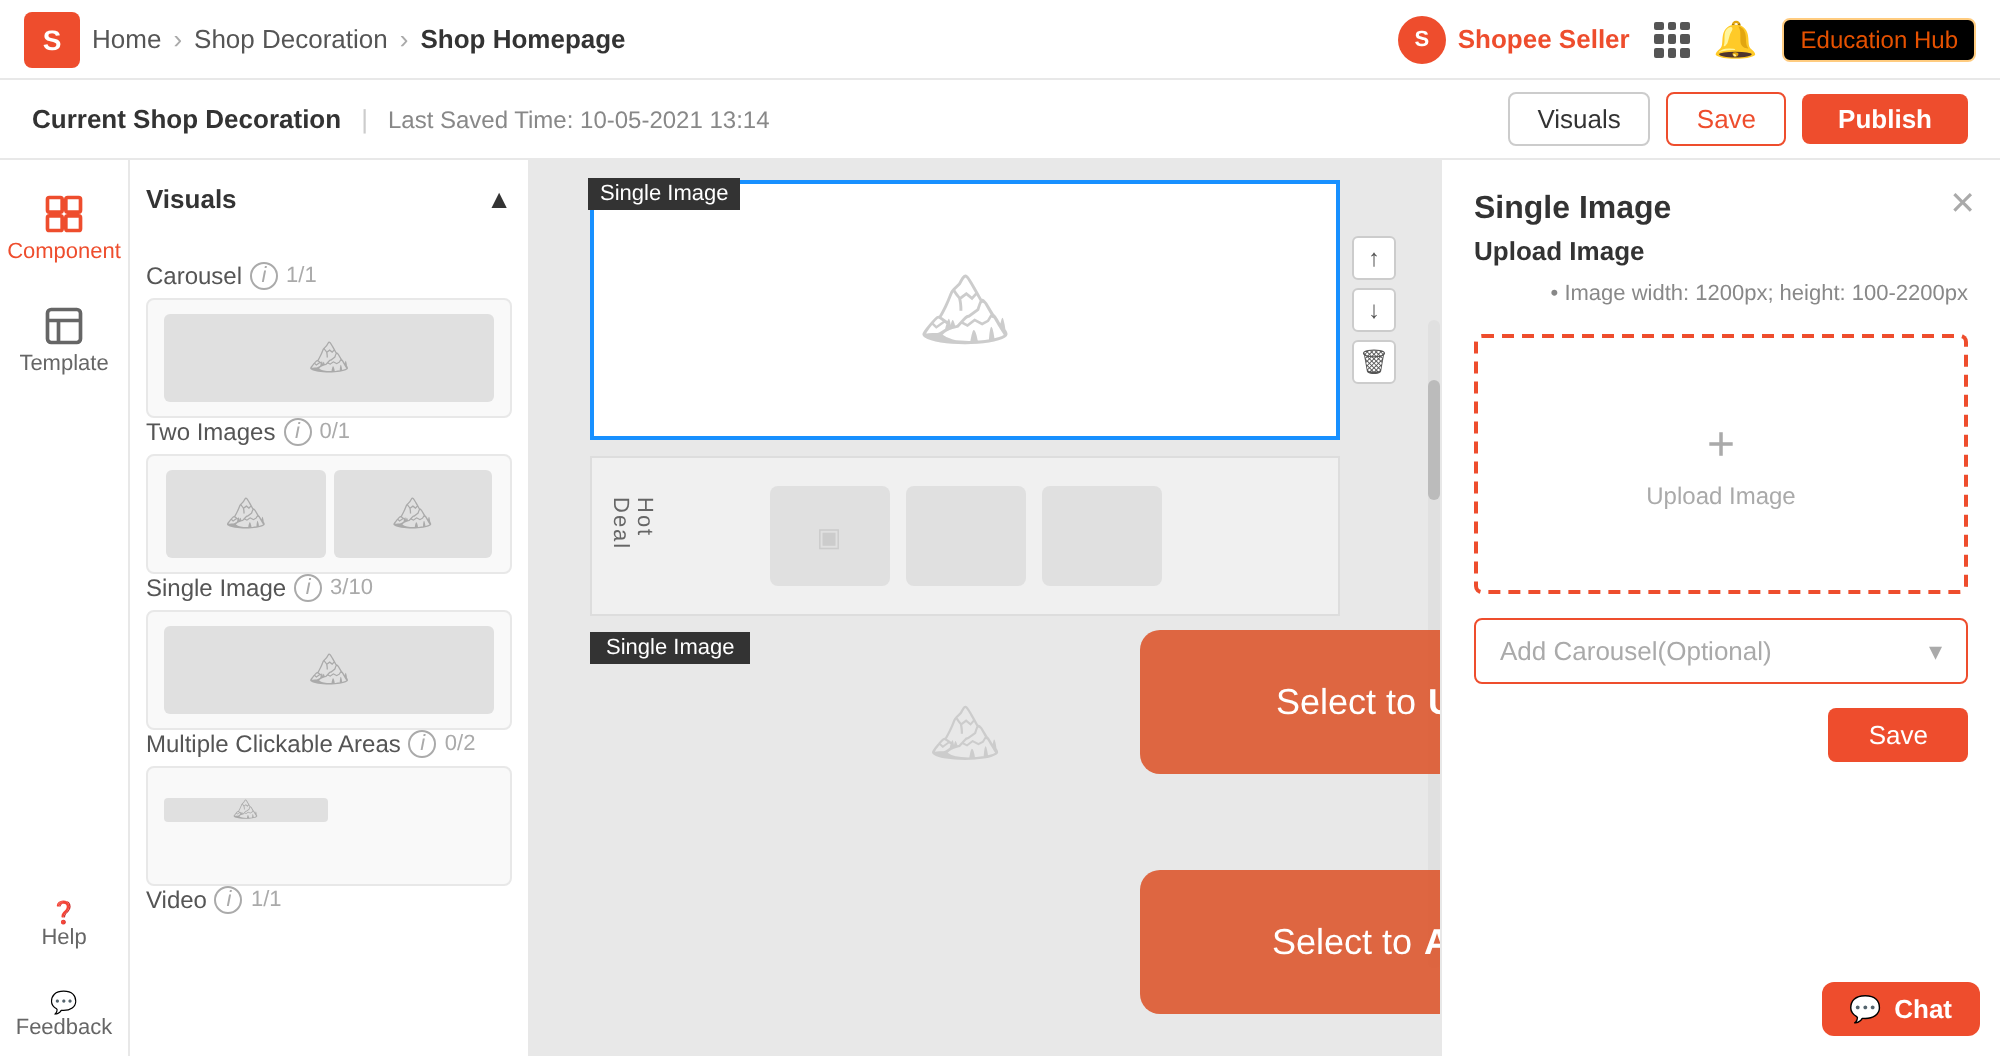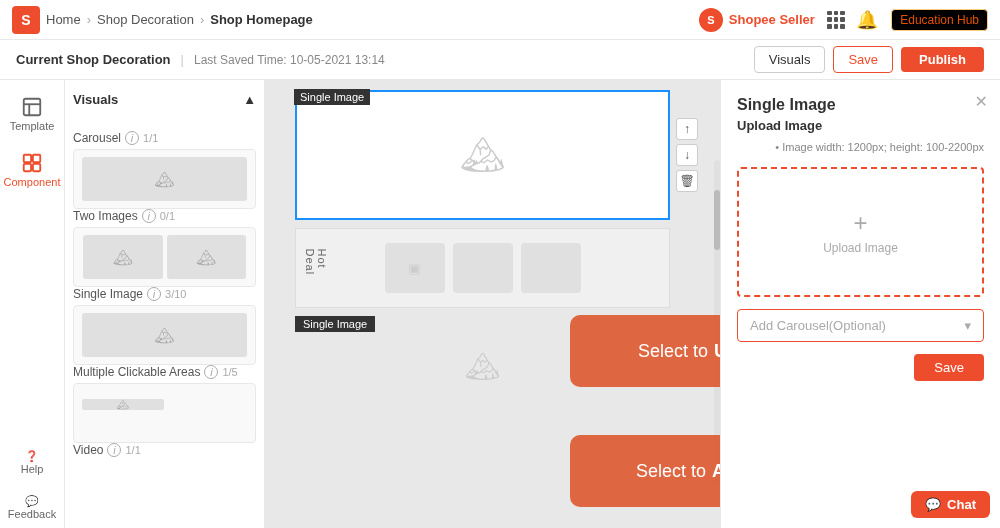--- a/index.html
+++ b/index.html
@@ -193,37 +193,37 @@
   <div class="action-bar-right">
     <button class="btn-preview">Visuals</button>
     <button class="btn-save">Save</button>
     <button class="btn-publish">Publish</button>
   </div>
 </div>
 
 <div class="main-layout">
 
   <div class="sidebar">
-    <div class="sidebar-item">
-      <svg viewBox="0 0 24 24" fill="none" stroke="#666" stroke-width="2">
-        <rect x="3" y="3" width="18" height="18" rx="2"></rect>
-        <line x1="3" y1="9" x2="21" y2="9"></line>
-        <line x1="9" y1="9" x2="9" y2="21"></line>
-      </svg>
-      <span class="sidebar-label">Template</span>
-    </div>
     <div class="sidebar-item active">
       <svg viewBox="0 0 24 24" fill="none" stroke="#ee4d2d" stroke-width="2">
         <rect x="3" y="3" width="8" height="8" rx="1"></rect>
         <rect x="13" y="3" width="8" height="8" rx="1"></rect>
         <rect x="3" y="13" width="8" height="8" rx="1"></rect>
         <rect x="13" y="13" width="8" height="8" rx="1"></rect>
       </svg>
       <span class="sidebar-label">Component</span>
     </div>
+    <div class="sidebar-item">
+      <svg viewBox="0 0 24 24" fill="none" stroke="#666" stroke-width="2">
+        <rect x="3" y="3" width="18" height="18" rx="2"></rect>
+        <line x1="3" y1="9" x2="21" y2="9"></line>
+        <line x1="9" y1="9" x2="9" y2="21"></line>
+      </svg>
+      <span class="sidebar-label">Template</span>
+    </div>
 
     <div style="flex:1"></div>
     <div class="hf-item">
       <span>❓</span>
       <span>Help</span>
     </div>
     <div class="hf-item">
       <span>💬</span>
       <span>Feedback</span>
     </div>
@@ -270,21 +270,21 @@
       <div class="component-preview">
         <div class="img-placeholder">
           <span class="mountain-icon">🏔</span>
         </div>
       </div>
     </div>
 
     <div class="component-section">
       <div class="component-title">
         Multiple Clickable Areas <span class="info-icon">i</span>
-        <span class="component-count">1/5</span>
+        <span class="component-count">0/2</span>
       </div>
       <div class="component-preview" style="display:grid; grid-template-columns:1fr 1fr; gap:2px; height:60px;">
         <div style="background:#e0e0e0; border-radius:2px; display:flex; align-items:center; justify-content:center;">
             <span style="font-size:10px; color:#aaa">🏔</span>
           </div>
         <div style="background:#e0e0e0; border-radius:2px;"></div>
         <div style="background:#e0e0e0; border-radius:2px;"></div>
         <div style="background:#e0e0e0; border-radius:2px;"></div>
       </div>
     </div>

